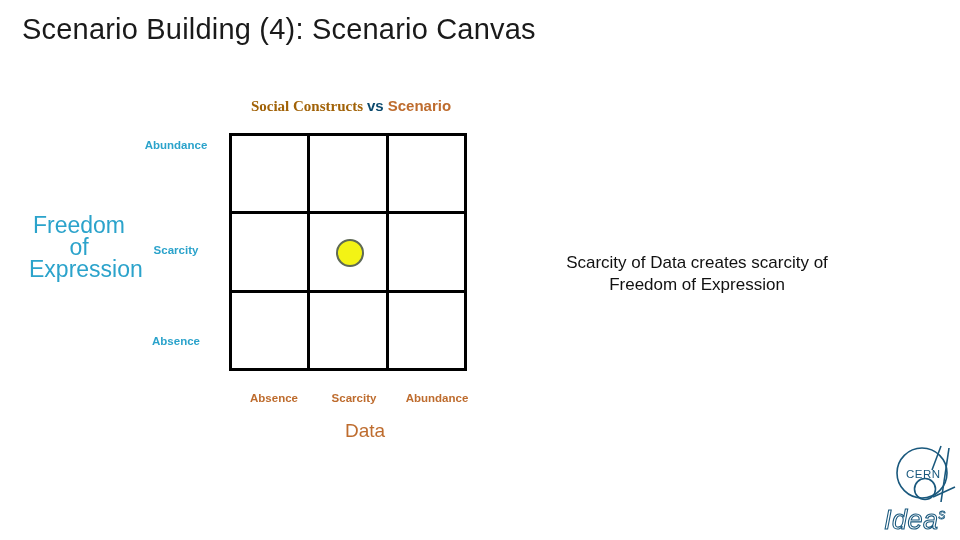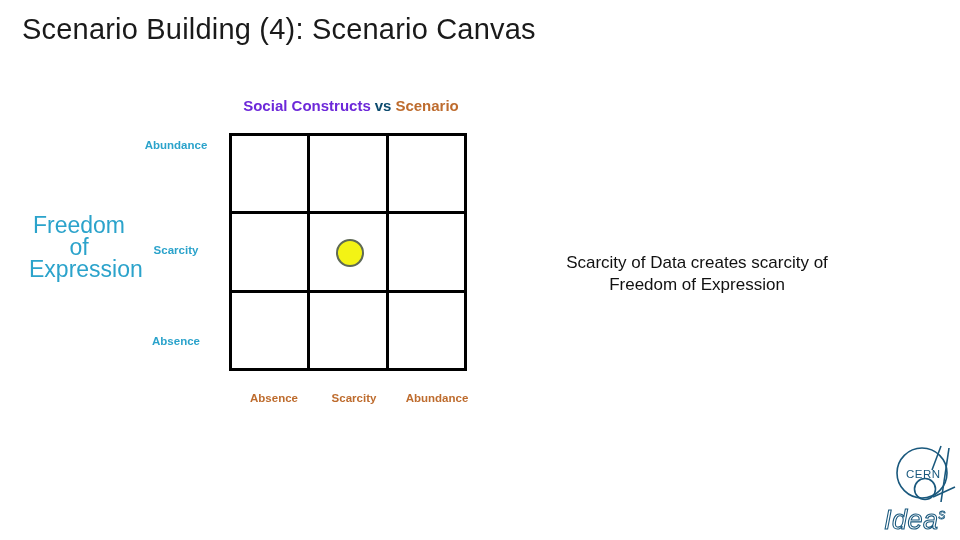--- a/index.html
+++ b/index.html
@@ -18,21 +18,21 @@
     font-size: 29px; font-weight: 300;
     color: #1a1a1a; letter-spacing: 0.2px;
     white-space: nowrap;
   }
 
   .matrix-title {
     left: 231px; top: 97px; width: 240px;
     text-align: center; font-size: 15px; font-weight: bold;
     white-space: nowrap;
   }
-  .mt-left  { color: #6d28d9; }
+  .mt-left  { color: #a16207; font-family: Liberation Serif, serif; }
   .mt-mid   { color: #0c4a6e; margin: 0 4px; }
   .mt-right { color: #be6c2e; }
 
   .grid {
     left: 229px; top: 133px;
     width: 238px; height: 238px;
     background: #000;
     border: 3px solid #000;
     display: grid;
     grid-template-columns: repeat(3, 1fr);
@@ -136,20 +136,21 @@
     <div class="cell"></div>
     <div class="cell"></div>
   </div>
 
   <div class="abs marker"></div>
 
   <div class="abs x-tick t0">Absence</div>
   <div class="abs x-tick t1">Scarcity</div>
   <div class="abs x-tick t2">Abundance</div>
 
+  <div class="abs x-axis-title">Data</div>
 
   <div class="abs annotation a2">Scarcity of Data creates scarcity of Freedom of Expression</div>
 
   <svg class="abs cern-logo" viewBox="0 0 72 66" fill="none" stroke="#19587d" stroke-width="1.6">
     <circle cx="30" cy="29" r="25"></circle>
     <circle cx="33" cy="45" r="10.5"></circle>
     <path d="M49 2 L40 26"></path>
     <path d="M57 4 L49 58"></path>
     <path d="M41 53 L63 43"></path>
     <text x="14" y="34" font-size="11.5" letter-spacing="0.5" fill="#19587d" stroke="none" font-family="Liberation Sans, sans-serif">CERN</text>

